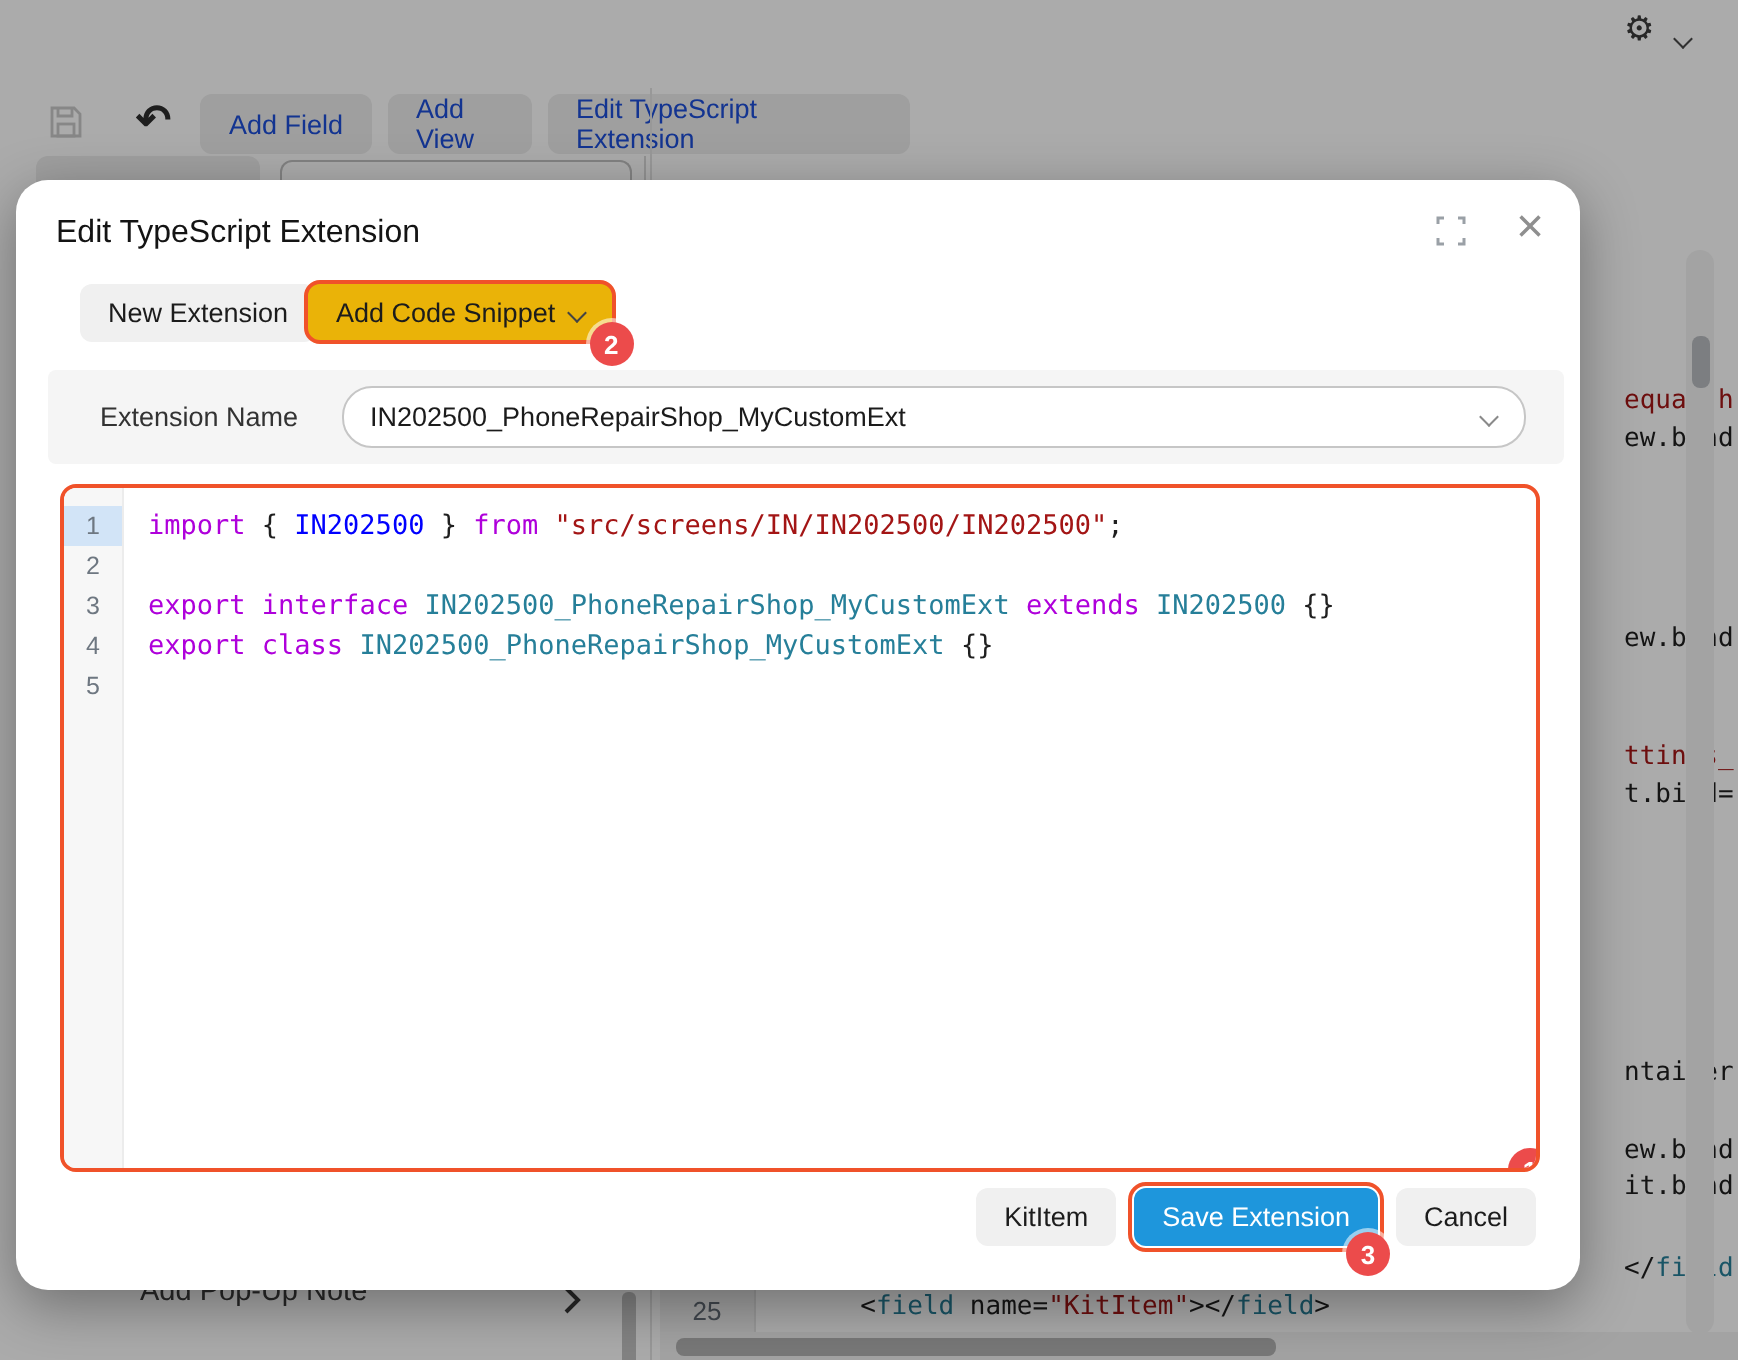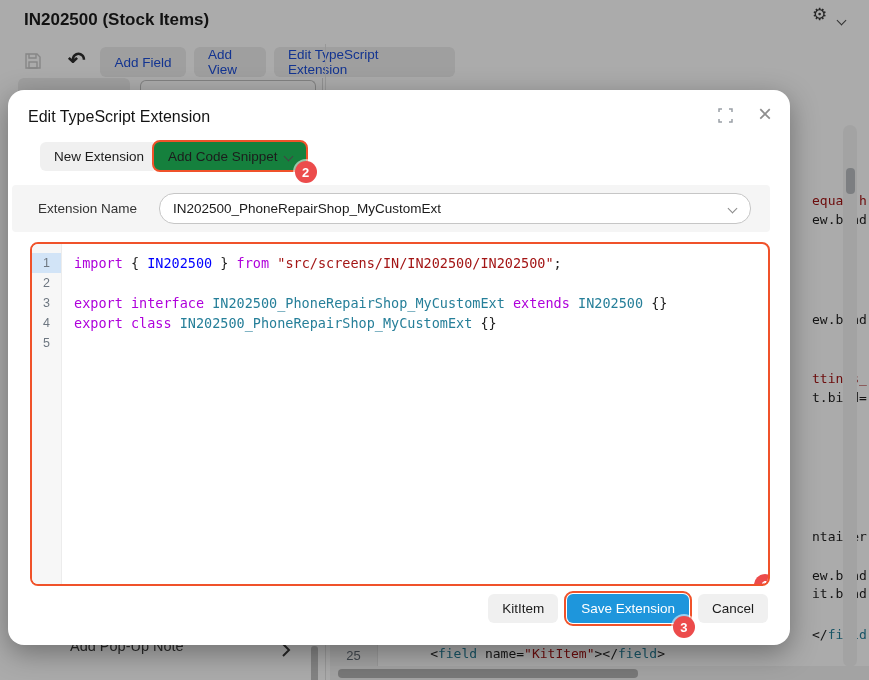--- a/index.html
+++ b/index.html
@@ -44,29 +44,29 @@
   
   .modal{position:absolute;left:8px;top:90px;width:782px;height:555px;background:#fff;border-radius:16px;
          box-shadow:0 8px 28px rgba(0,0,0,.35);z-index:20;}
   .modal-title{position:absolute;left:20px;top:18px;font-size:16px;color:#141414;}
   .modal-expand{position:absolute;left:710px;top:18px;cursor:pointer;}
   .modal-close{position:absolute;left:746px;top:6px;font-size:24px;color:#8f8f8f;cursor:pointer;padding:4px;}
   .btn{display:inline-flex;align-items:center;justify-content:center;border-radius:6px;font-size:13.5px;
        color:#1c1c1c;background:#f0f0f0;border:none;padding:0 14px;height:29px;cursor:pointer;
        font-family:"Liberation Sans",sans-serif;}
   .new-ext{position:absolute;left:32px;top:52px;}
-  .add-snippet{position:absolute;left:144px;top:50px;height:32px;background:#15803d;border:2px solid #f0522a;border-radius:8px;gap:7px;}
+  .add-snippet{position:absolute;left:144px;top:50px;height:32px;background:#eab308;border:2px solid #f0522a;border-radius:8px;gap:7px;}
   .add-snippet .caret{border-color:#444;}
   .badge{position:absolute;width:22px;height:22px;border-radius:50%;background:#ec4b4b;color:#fff;
          font-size:13px;font-weight:bold;display:flex;align-items:center;justify-content:center;
          box-shadow:0 0 0 2px rgba(255,255,255,.55);}
   .badge-2{right:-11px;bottom:-13px;}
   .badge-1{right:-8px;bottom:-12px;}
   .badge-3{right:-6px;bottom:-15px;}
-  .name-band{position:absolute;left:4px;top:95px;width:758px;height:47px;background:#f5f5f5;border-radius:4px;}
+  .name-band{position:absolute;left:16px;top:95px;width:758px;height:47px;background:#f5f5f5;border-radius:4px;}
   .name-label{position:absolute;left:26px;top:0;height:47px;display:flex;align-items:center;font-size:13.5px;color:#333;}
   .name-combo{position:absolute;left:147px;top:8px;width:592px;height:31px;background:#fff;border:1px solid #c6c6c6;
               border-radius:15px;display:flex;align-items:center;padding:0 30px 0 13px;font-size:13.5px;color:#1b1b1b;cursor:pointer;}
   .name-combo .caret{position:absolute;right:14px;top:11px;border-color:#8a8a8a;}
   .editor{position:absolute;left:22px;top:152px;width:740px;height:344px;border:2px solid #f0522a;border-radius:8px;
           background:#fff;overflow:hidden;display:flex;}
   .gutter{width:30px;background:#f7f7f7;border-right:1px solid #ececec;padding-top:9px;flex:none;}
   .gutter .ln{height:20px;line-height:20px;text-align:center;font-size:12.5px;color:#6e7781;}
   .gutter .ln.active{background:#d2e4f7;}
   .code{flex:1;padding:9px 0 16px 12px;}
@@ -74,21 +74,20 @@
   .footer{position:absolute;left:0;top:504px;width:760px;display:flex;justify-content:flex-end;gap:9px;}
   .save-btn{position:relative;background:#1e96dc;color:#fff;outline:2px solid #f0522a;outline-offset:1px;border-radius:6px;}
   .floppy{display:block;}
 </style>
 </head>
 <body>
 
 <div class="stage">
 
   <div class="app">
-    <div class="app-header-title">IN202500 (Stock Items)</div>
     <div class="gear">⚙</div>
     <div class="gear-caret"><span class="caret"></span></div>
 
     <div class="tb-icon-save">
       <svg class="floppy" width="18" height="18" viewBox="0 0 18 18" fill="none" stroke="#c9c9c9" stroke-width="1.4">
         <path d="M2 2 h11 l3 3 v11 h-14 z"></path>
           <path d="M5 2 v4 h7 v-4"></path>
           <rect x="5" y="10" width="8" height="6"></rect>
       </svg>
     </div>

